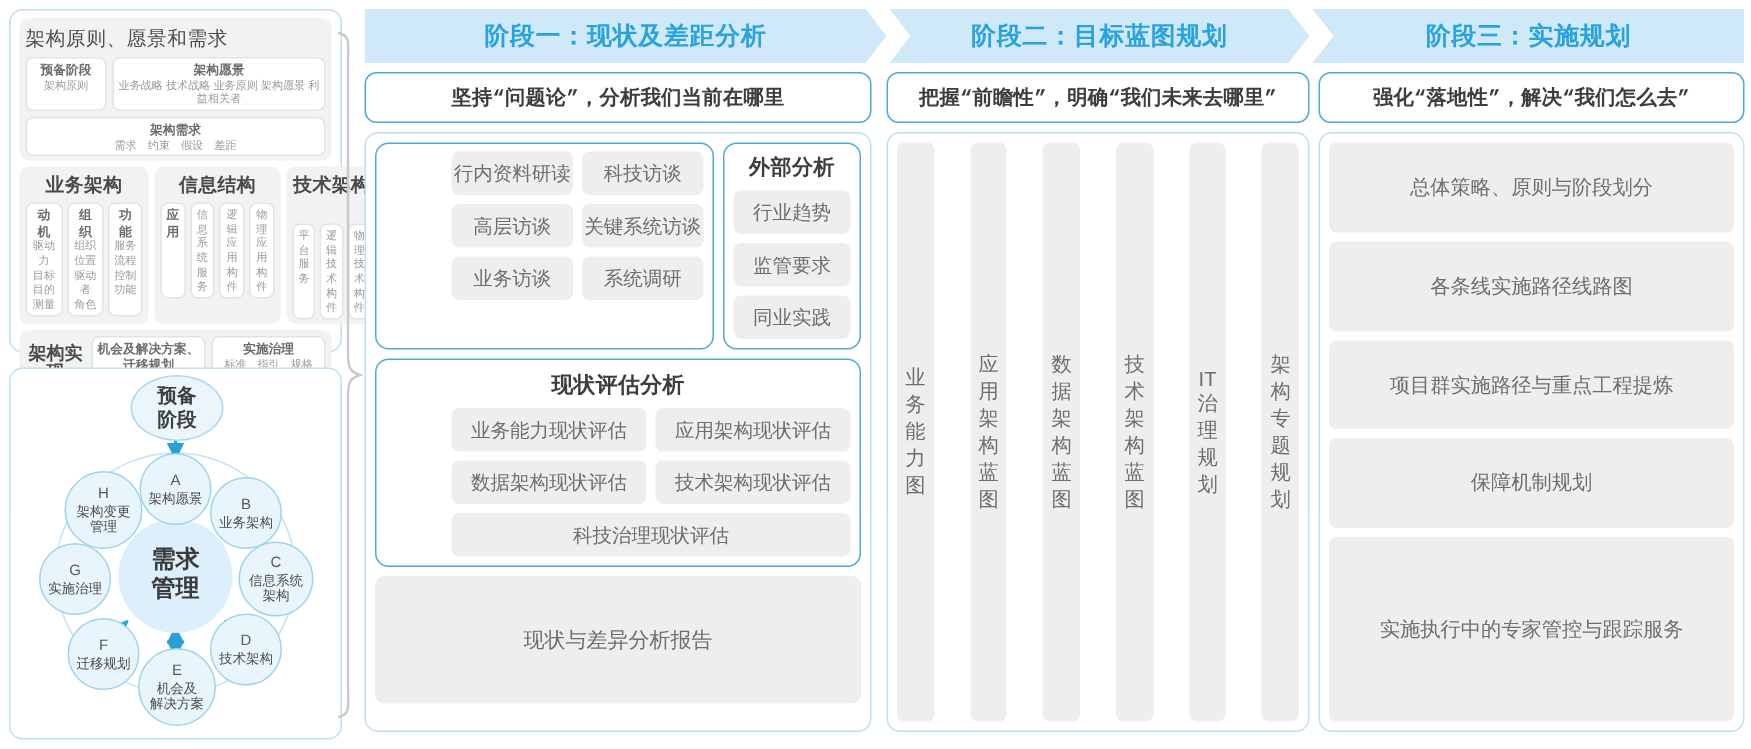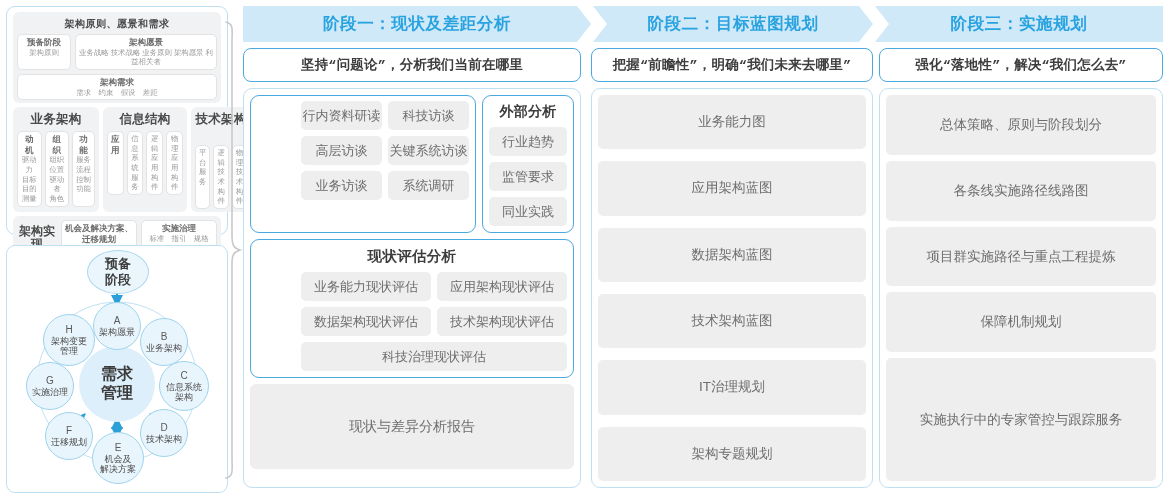--- a/index.html
+++ b/index.html
@@ -21,22 +21,22 @@
     position: absolute; left: 0; top: 0;
     width: 222px; height: 229px;
     border: 1px solid #bfe0f2; border-radius: 9px;
     background: #fff; padding: 5px 6px;
   }
   .tg-band {
     background: #f1f2f3; border-radius: 6px;
     padding: 3px 4px; margin-bottom: 4px;
   }
   .tg-title {
-    text-align: center; font-weight: bold; color: #4a4a4a;
-    font-size: 10px; letter-spacing: .5px; padding: 2px 0 3px;
+    text-align: left; font-weight: normal; color: #4a4a4a;
+    font-size: 13px; letter-spacing: .5px; padding: 2px 0 3px;
   }
   .tg-row { display: flex; gap: 4px; }
   .tg-box {
     background: #fff; border: 1px solid #e2e3e4; border-radius: 5px;
     padding: 2px 3px; text-align: center; color: #8a8a8a;
   }
   .tg-box .bt { font-weight: bold; color: #6d6d6d; font-size: 8.5px; display:block; line-height: 1.25; }
   .tg-box .bs { font-size: 7.4px; display:block; line-height: 1.3; color:#9a9a9a; }
   .tg-prep { width: 54px; flex: none; text-align: center; }
   .tg-vision { flex: 1; }
@@ -113,21 +113,21 @@
   .sub.s2 { left: 348px; width: 282px; }
   .sub.s3 { left: 636px; width: 284px; }
 
   .body-row { position: relative; height: 400px; margin-top: 6px; }
   .pcol {
     position: absolute; top: 0; height: 400px;
     border: 1px solid #bfe0f2; border-radius: 9px; background: #fff;
     padding: 6px;
   }
   .pcol.p1 { left: 0; width: 338px; }
-  .pcol.p2 { left: 348px; width: 282px; display:flex; flex-direction:column; gap: 12px; }
+  .pcol.p2 { left: 348px; width: 282px; display:flex; flex-direction:row; gap: 24px; }
   .pcol.p3 { left: 636px; width: 284px; display:flex; flex-direction:column; gap: 6px; }
 
   .grp {
     border: 1px solid #4aa9de; border-radius: 9px; background:#fff;
     padding: 5px 6px 6px;
   }
   .grp-h {
     text-align:center; font-weight:bold; font-size: 14.5px; color:#3d3d3d;
     padding: 2px 0 6px; letter-spacing:.3px;
   }

